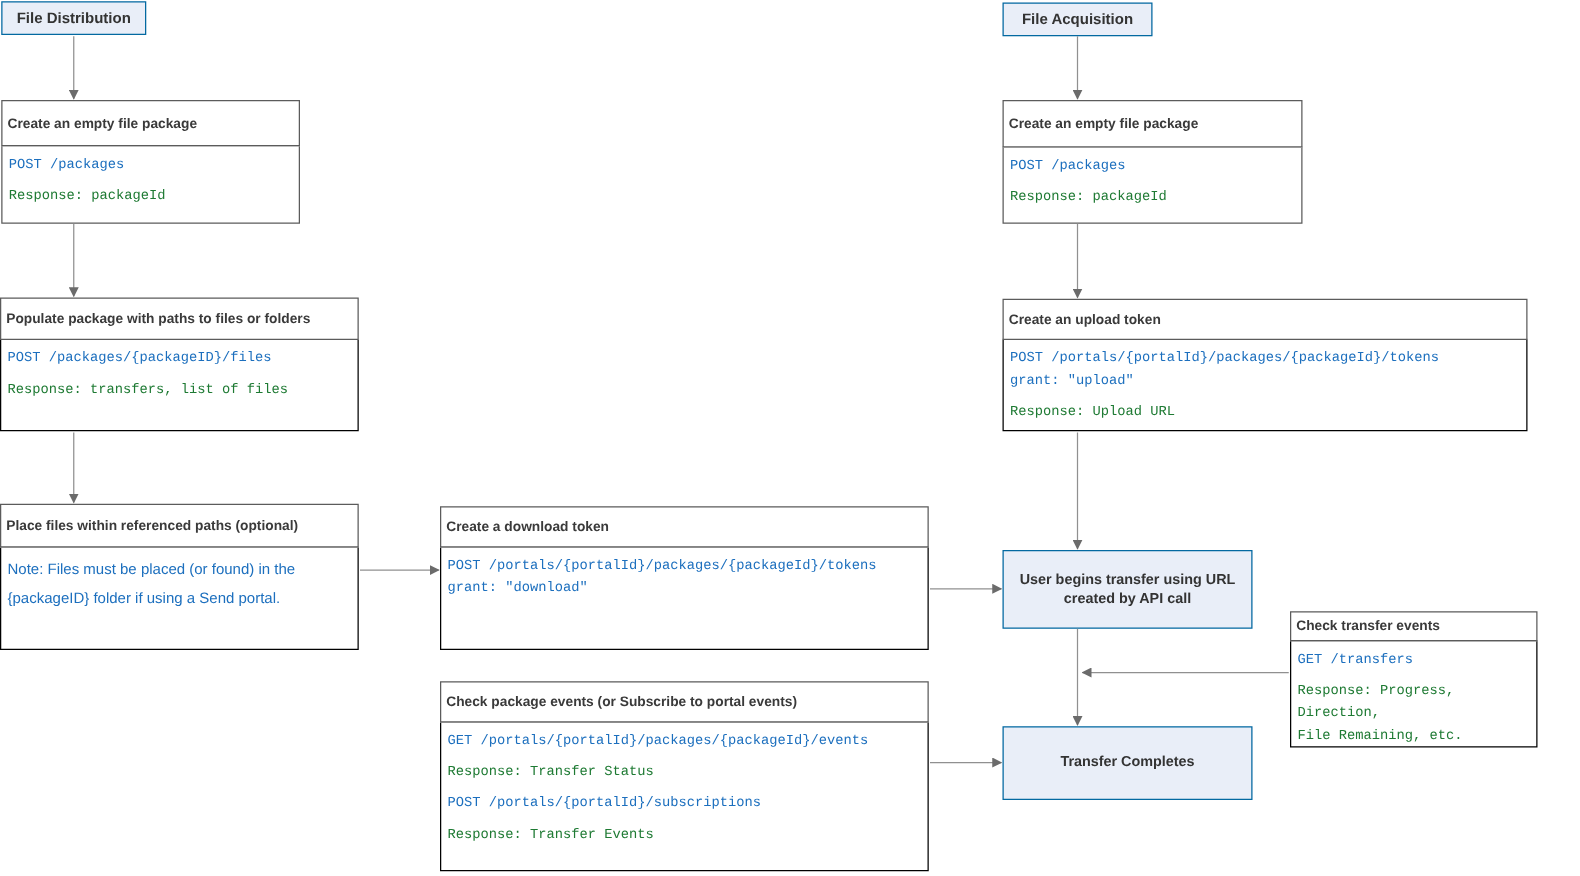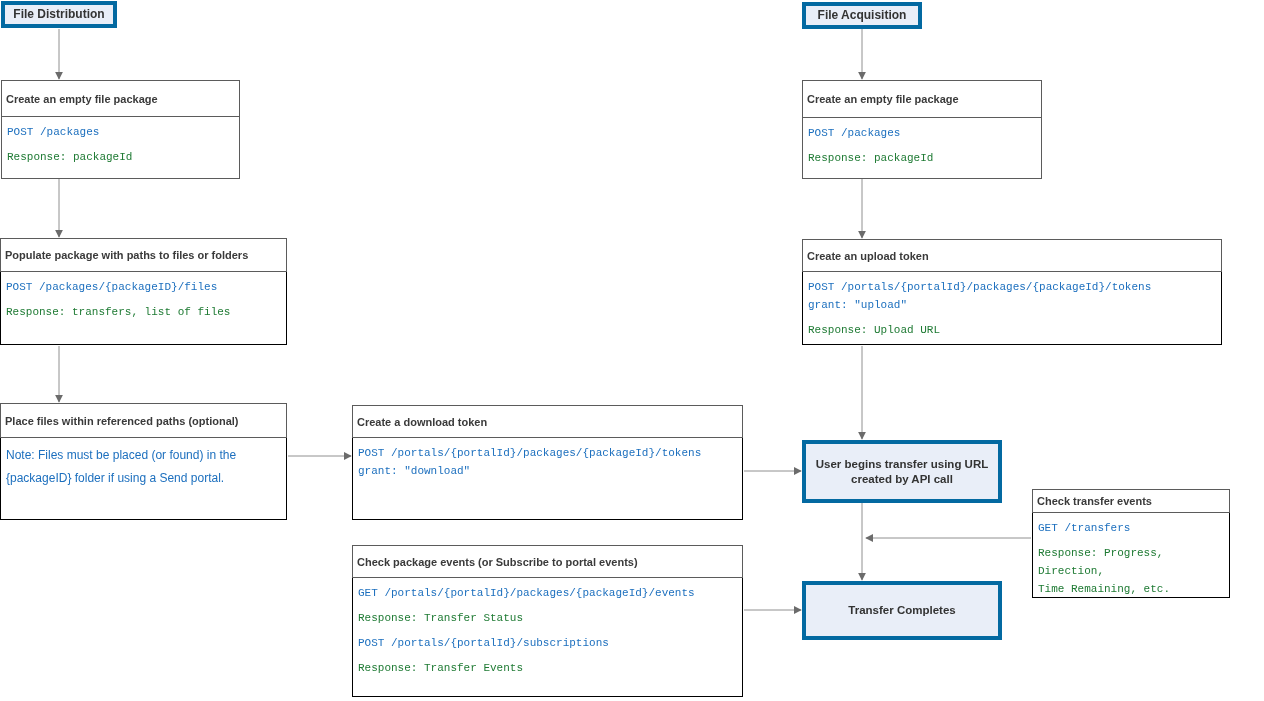--- a/index.html
+++ b/index.html
@@ -10,21 +10,21 @@
     --line-gray:#909090;
   }
   html,body{margin:0;padding:0;background:#ffffff;}
   .canvas{
     position:relative;width:1264px;height:701px;background:#ffffff;
     font-family:"Liberation Sans", sans-serif;overflow:hidden;
   }
   
   .hbox{
     position:absolute;background:var(--box-fill-blue,#e9eef8);
-    border:4px solid #0369a1;box-sizing:border-box;
+    border:1px solid #0369a1;box-sizing:border-box;
     display:flex;align-items:center;justify-content:center;
     font-weight:bold;color:#333;text-align:center;
   }
   .hbox .lbl{white-space:pre-line;line-height:15px;}
   .hdr{font-size:12px;}
   .term{font-size:11.5px;}
   
   .step{position:absolute;box-sizing:border-box;}
   .step-title{
     box-sizing:border-box;border:1px solid var(--border-gray,#5b5b5b);
@@ -128,21 +128,21 @@
 
   <div class="hbox term" style="left:802px;top:581px;width:200px;height:59px;">
     <span class="lbl">Transfer Completes</span>
   </div>
 
   <div class="step" style="left:1032px;top:489px;width:198px;">
     <div class="step-title" style="height:24px;">Check transfer events</div>
     <div class="step-body" style="height:86px;">
       <p class="code blue">GET /transfers</p>
       <p class="code green">Response: Progress, Direction,
-Time Remaining, etc.</p>
+File Remaining, etc.</p>
     </div>
   </div>
 
   <svg class="connectors" width="1264" height="701" viewBox="0 0 1264 701">
     <defs>
       <marker id="ah" viewBox="0 0 10 10" refX="9" refY="5" markerWidth="8" markerHeight="8" orient="auto">
         <path d="M0,0 L10,5 L0,10 z" fill="#6b6b6b"></path>
       </marker>
     </defs>
     <line x1="59" y1="29" x2="59" y2="79" stroke="#909090" stroke-width="1" marker-end="url(#ah)"></line>

